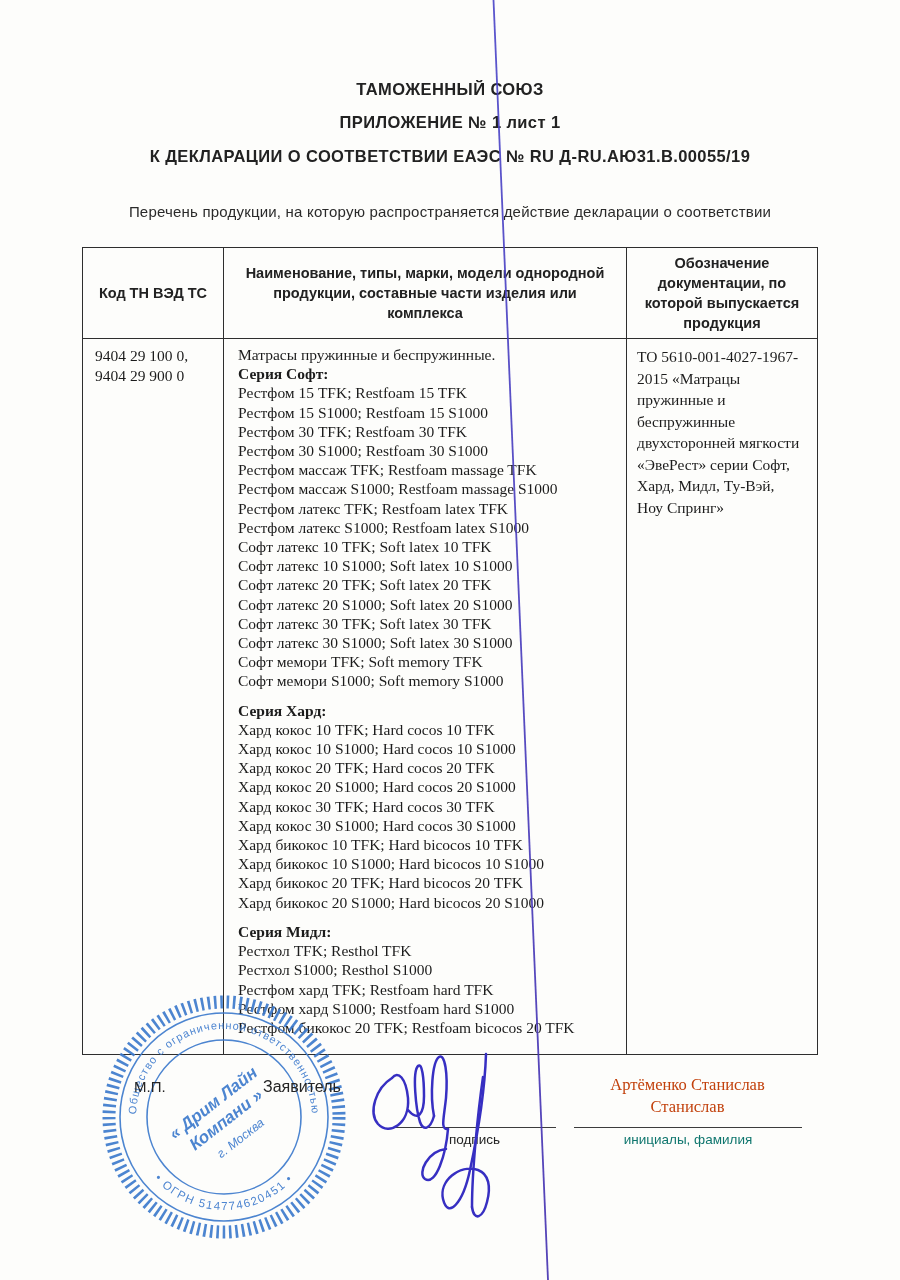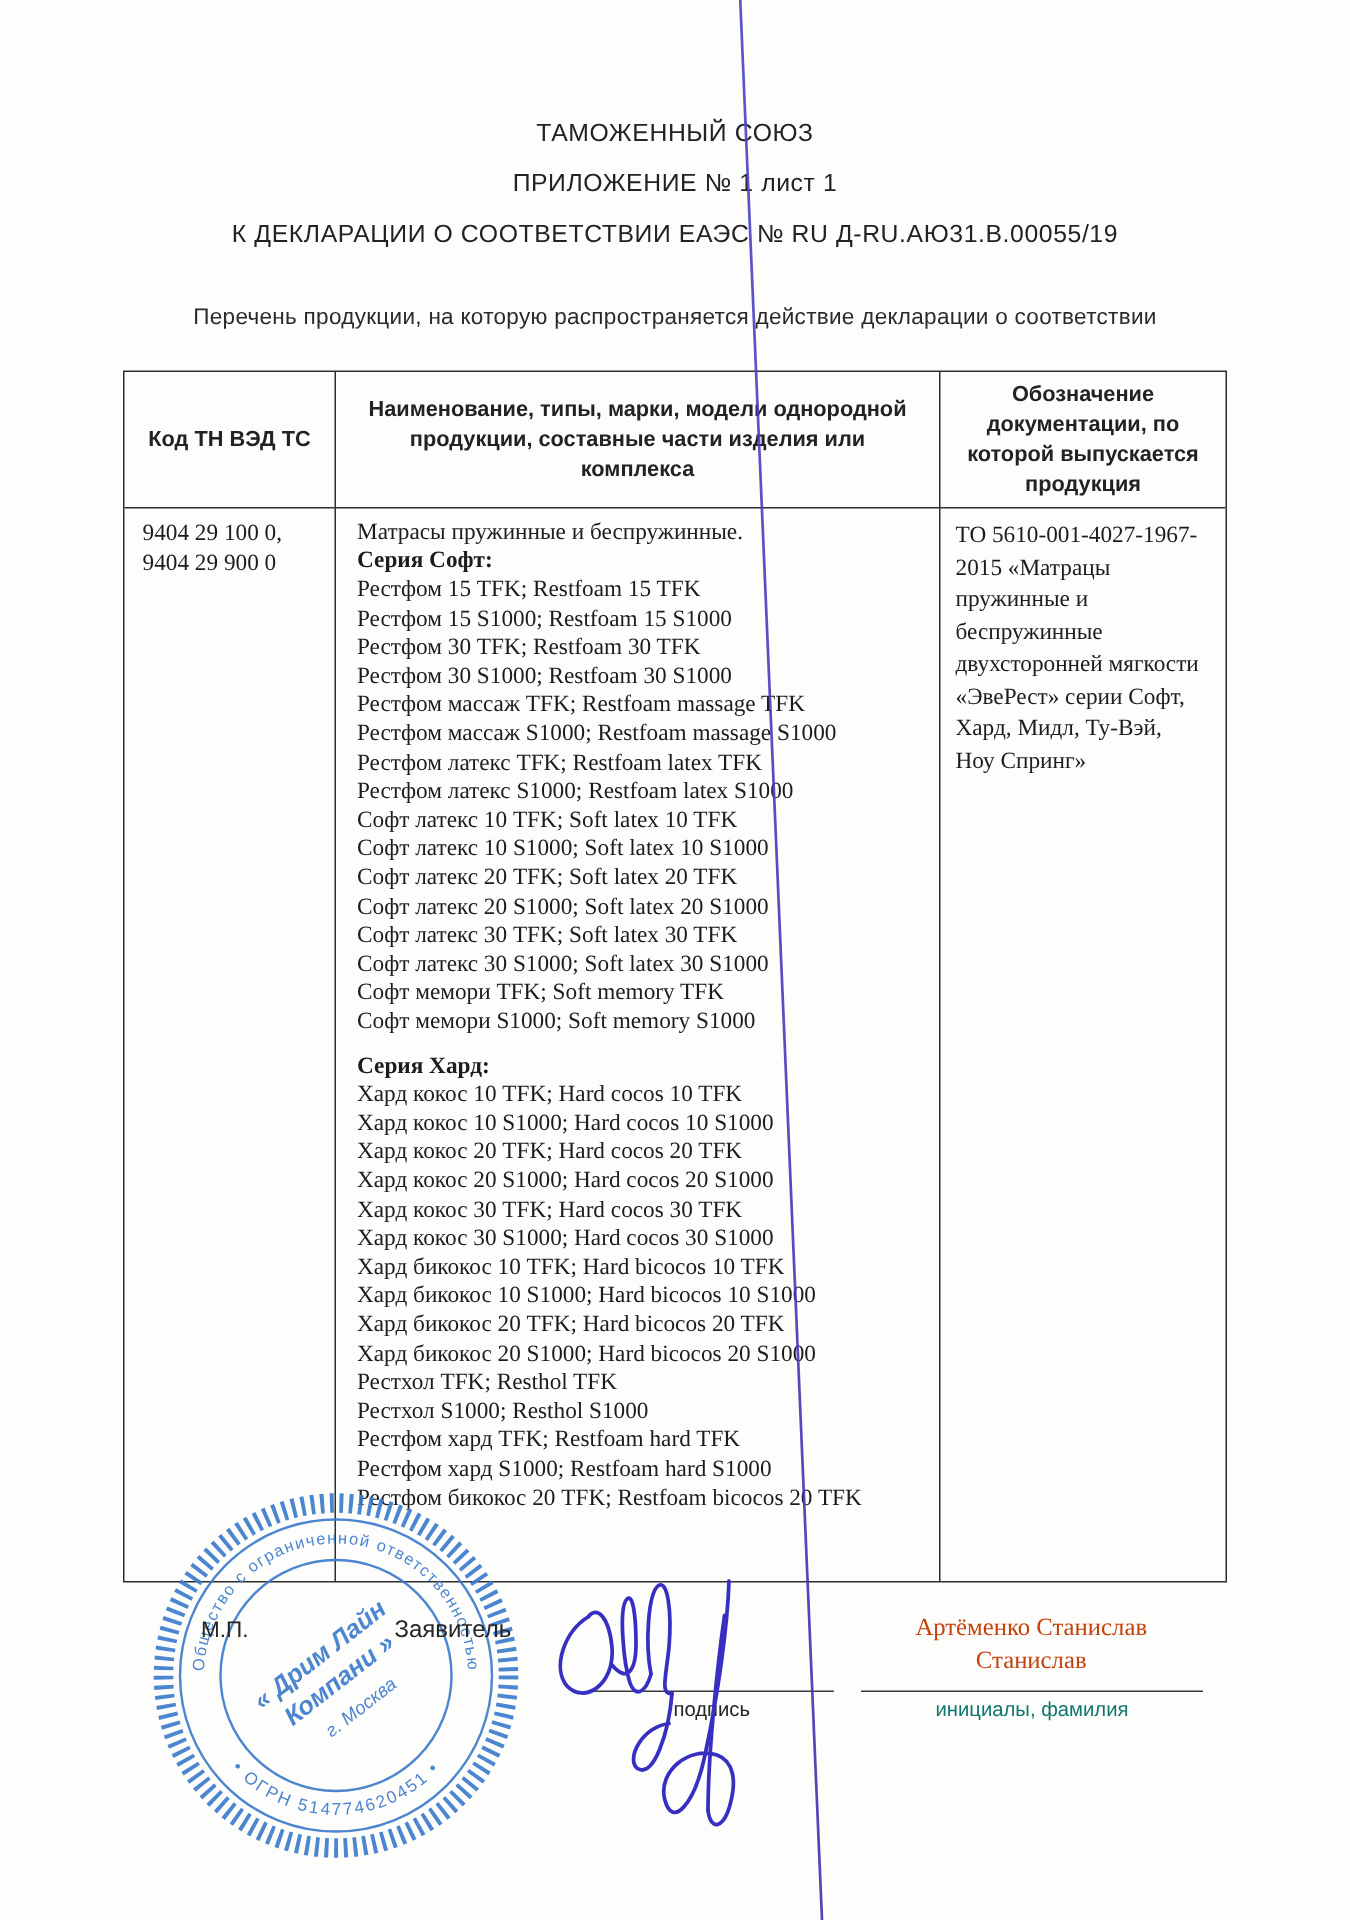--- a/index.html
+++ b/index.html
@@ -2,21 +2,21 @@
 <html lang="ru" style="--stamp-blue: #3e7bcd; --ink-blue: #372fc2; --fold-top: #4a44c8; --fold-bottom: #4330b0;"><head>
 <meta charset="utf-8">
 <style>
   html,body{margin:0;padding:0;background:#e8e8e8;}
   .page{
     position:relative;width:900px;height:1280px;margin:0 auto;
     background:#fdfdfb;color:#1f1f1f;overflow:hidden;
     font-family:"Liberation Sans","DejaVu Sans",sans-serif;
   }
   
-  .hdr{position:absolute;left:0;right:0;text-align:center;font-weight:normal;
+  .hdr{position:absolute;left:0;right:0;text-align:center;font-weight:bold;
        font-size:16.5px;letter-spacing:.4px;color:#222;}
   .hdr.t1{top:80px;}
   .hdr.t2{top:113px;}
   .hdr.t3{top:147px;}
   .sub{position:absolute;top:203px;left:0;right:0;text-align:center;
        font-size:15px;color:#2a2a2a;letter-spacing:.2px;}
   
   .tbl{
     position:absolute;left:82px;top:247px;width:736px;height:808px;
     border:1.6px solid #2e2e2e;box-sizing:border-box;
@@ -90,20 +90,21 @@
         <div class="prod-line">Хард кокос 10 TFK; Hard cocos 10 TFK</div>
         <div class="prod-line">Хард кокос 10 S1000; Hard cocos 10 S1000</div>
         <div class="prod-line">Хард кокос 20 TFK; Hard cocos 20 TFK</div>
         <div class="prod-line">Хард кокос 20 S1000; Hard cocos 20 S1000</div>
         <div class="prod-line">Хард кокос 30 TFK; Hard cocos 30 TFK</div>
         <div class="prod-line">Хард кокос 30 S1000; Hard cocos 30 S1000</div>
         <div class="prod-line">Хард бикокос 10 TFK; Hard bicocos 10 TFK</div>
         <div class="prod-line">Хард бикокос 10 S1000; Hard bicocos 10 S1000</div>
         <div class="prod-line">Хард бикокос 20 TFK; Hard bicocos 20 TFK</div>
         <div class="prod-line">Хард бикокос 20 S1000; Hard bicocos 20 S1000</div>
+        <div class="prod-line prod-section-title prod-gap">Серия Мидл:</div>
         <div class="prod-line">Рестхол TFK; Resthol TFK</div>
         <div class="prod-line">Рестхол S1000; Resthol S1000</div>
         <div class="prod-line">Рестфом хард TFK; Restfoam hard TFK</div>
         <div class="prod-line">Рестфом хард S1000; Restfoam hard S1000</div>
         <div class="prod-line">Рестфом бикокос 20 TFK; Restfoam bicocos 20 TFK</div>
       </div>
     <div class="cell td bt bl doc-cell">
         <div class="doc-line">ТО 5610-001-4027-1967-</div>
         <div class="doc-line">2015 «Матрацы</div>
         <div class="doc-line">пружинные и</div>

